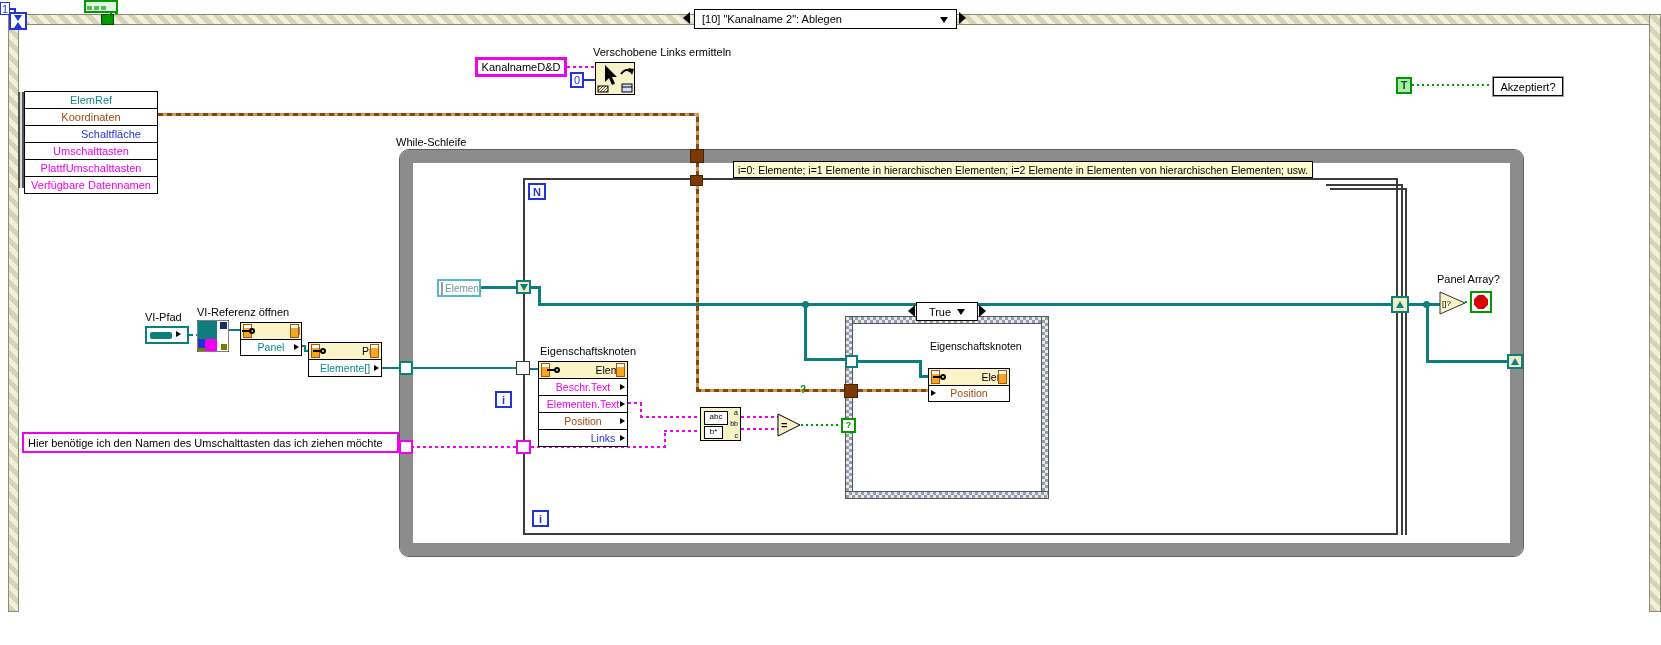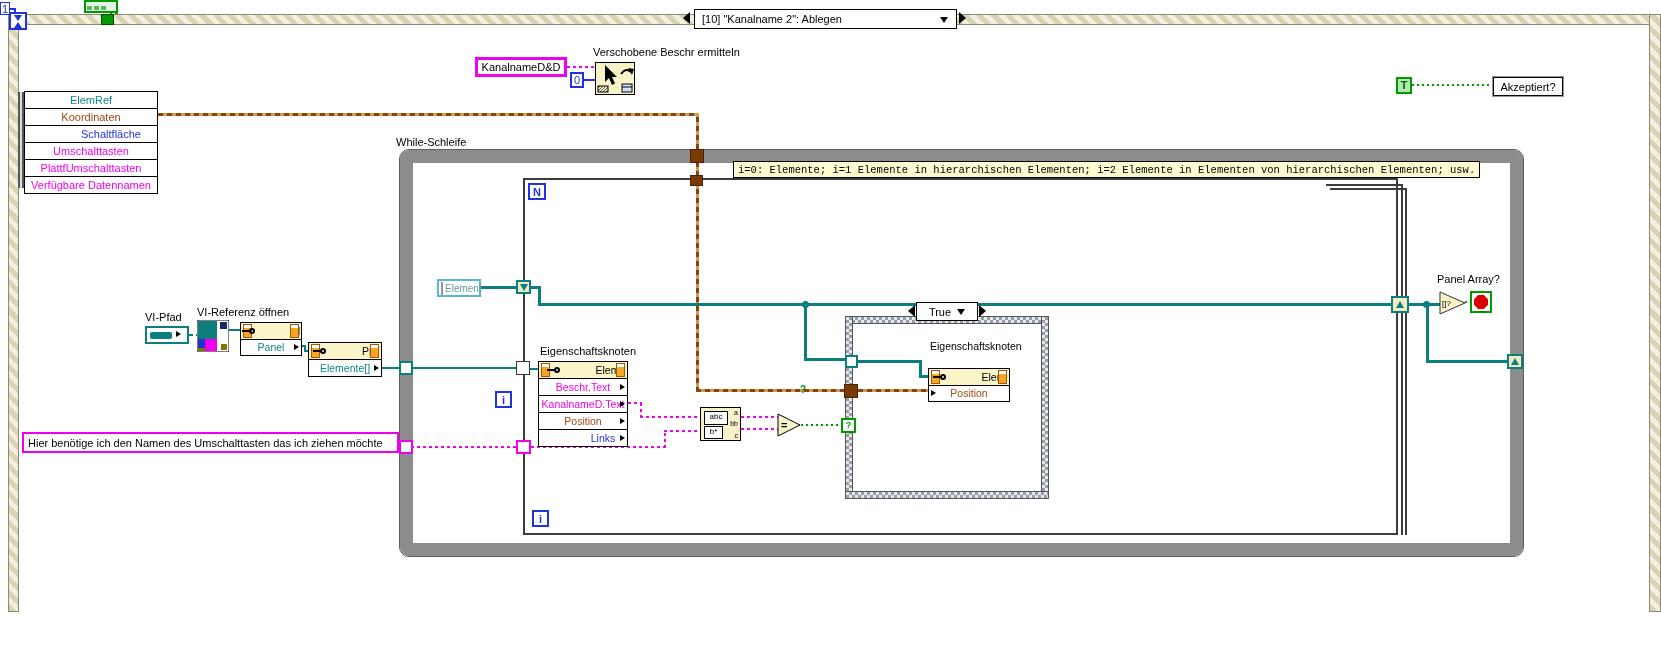--- a/index.html
+++ b/index.html
@@ -60,21 +60,21 @@
   .term{border:2px solid #2233dd;background:#fff;color:#2233dd;font-weight:bold;
         display:flex;align-items:center;justify-content:center;z-index:50;}
   .lbl{z-index:60;white-space:nowrap;}
   .selbox{background:#fff;border:1px solid #000;z-index:60;display:flex;align-items:center;}
   .tri-left{width:0;height:0;border-right:7px solid #000;border-top:6px solid transparent;border-bottom:6px solid transparent;z-index:61;}
   .tri-right{width:0;height:0;border-left:7px solid #000;border-top:6px solid transparent;border-bottom:6px solid transparent;z-index:61;}
   .tri-dd{width:0;height:0;border-left:4px solid transparent;border-right:4px solid transparent;border-top:6px solid #000;}
   .evrow{height:16px;border:1px solid #000;margin-top:-1px;background:#fff;display:flex;
          align-items:center;justify-content:center;font-size:11px;}
   .comment{background:#fffbd0;border:1px solid #000;z-index:60;font-size:10.5px;
-           display:flex;align-items:center;padding:0 4px;white-space:nowrap;font-family:Liberation Mono, monospace;}
+           display:flex;align-items:center;padding:0 4px;white-space:nowrap;}
   .strconst{background:#fff;border:2px solid #f000f0;z-index:50;display:flex;align-items:center;
             padding:0 4px;white-space:nowrap;}
   .beige{background:#f8f2c8;border:1px solid #000;}
 </style>
 </head>
 <body>
 
 <div class="abs hatch" style="left:8px;top:14px;width:1643px;height:11px"></div>
 <div class="abs hatch" style="left:8px;top:14px;width:11px;height:598px"></div>
 <div class="abs hatch" style="left:1649px;top:14px;width:12px;height:598px"></div>
@@ -112,21 +112,21 @@
   <div class="evrow c-mag">PlattfUmschalttasten</div>
   <div class="evrow c-mag">Verfügbare Datennamen</div>
 </div>
 
 <div class="abs wire wrh" style="left:158px;top:113px;width:540px;height:3px"></div>
 <div class="abs wire wrv" style="left:696px;top:113px;width:3px;height:279px"></div>
 <div class="abs wire wrh" style="left:696px;top:389px;width:151px;height:3px"></div>
 <div class="abs tun tun-rust" style="left:690px;top:149px;width:14px;height:14px"></div>
 <div class="abs tun tun-rust" style="left:690px;top:175px;width:13px;height:11px"></div>
 
-<div class="abs lbl" style="left:593px;top:46px">Verschobene Beschr ermitteln</div>
+<div class="abs lbl" style="left:593px;top:46px">Verschobene Links ermitteln</div>
 <div class="abs strconst" style="left:475px;top:57px;width:92px;height:20px;border-width:3px;justify-content:center">KanalnameD&amp;D</div>
 <div class="abs wire wph" style="left:567px;top:66px;width:28px;height:2px"></div>
 <div class="abs node" style="left:570px;top:72px;width:14px;height:16px;border:2px solid #2233dd;color:#2233dd;text-align:center;line-height:12px;background:#fff">0</div>
 <div class="abs wire wbl" style="left:584px;top:79px;width:11px;height:2px"></div>
 <div class="abs node beige" style="left:595px;top:62px;width:40px;height:33px">
   <svg width="38" height="31" style="display:block">
     <defs>
         <pattern id="hp1" width="3" height="3" patternUnits="userSpaceOnUse">
       <path d="M0,3 L3,0" stroke="#555" stroke-width="1"></path>
         </pattern>
@@ -233,21 +233,21 @@
     <span class="pg l"></span>
     <span class="plink"></span>
     <span>Elem</span>
     <span class="pg r"></span>
   </div>
   <div class="prow">
     <span class="c-mag">Beschr.Text</span>
     <span class="arr-r"></span>
   </div>
   <div class="prow">
-    <span class="c-mag">KanalnameD.Text</span>
+    <span class="c-mag">Elementen.Text</span>
     <span class="arr-r"></span>
   </div>
   <div class="prow">
     <span class="c-rust">Position</span>
     <span class="arr-r"></span>
   </div>
   <div class="prow">
     <span class="c-blue">Links</span>
     <span class="arr-r"></span>
   </div>

